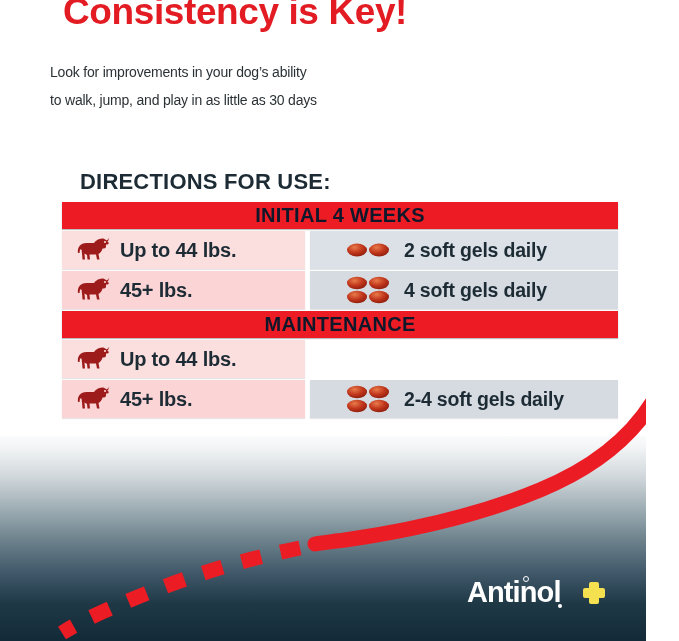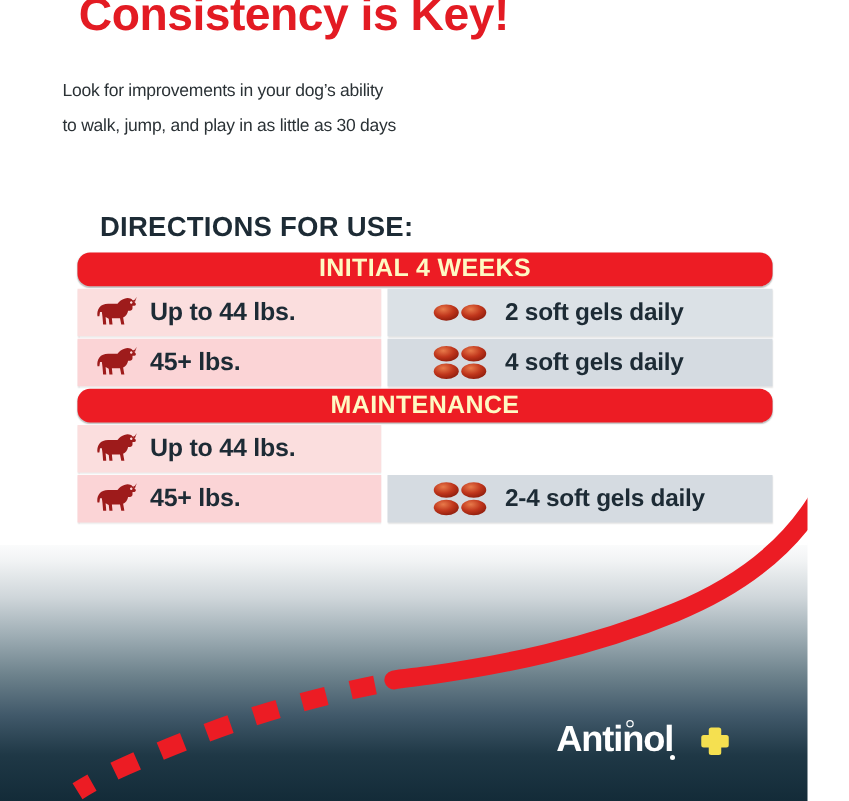--- a/index.html
+++ b/index.html
@@ -88,30 +88,29 @@
   #table {
     position: absolute;
     left: 62px;
     top: 202px;
     width: 556px;
   }
 
   .band {
     height: 27px;
     background: #ed1c24;
-    color: #fef9c3;
+    color: #0f172a;
     font-size: 20px;
     font-weight: bold;
     letter-spacing: 0.3px;
     display: flex;
     align-items: center;
     justify-content: center;
     margin-bottom: 2px;
     box-shadow: 0 1px 1px rgba(0,0,0,0.25);
-    border-radius: 10px;
   }
 
   .row {
     display: flex;
     height: 38px;
     margin-bottom: 2px;
     gap: 5px;
     border-radius: 12px;
   }
 
@@ -154,21 +153,21 @@
     letter-spacing: -0.2px;
     white-space: nowrap;
   }
 
   .dog-icon { width: 34px; height: 26px; display: block; flex: 0 0 auto; }
   .gel-icon { display: block; flex: 0 0 auto; }
 
   
   #logo {
     position: absolute;
-    left: 445px;
+    left: 467px;
     top: 576px;
     display: flex;
     align-items: center;
     gap: 19px;
   }
   .logo-word {
     font-size: 29px;
     font-weight: bold;
     color: #ffffff;
     letter-spacing: -0.9px;

